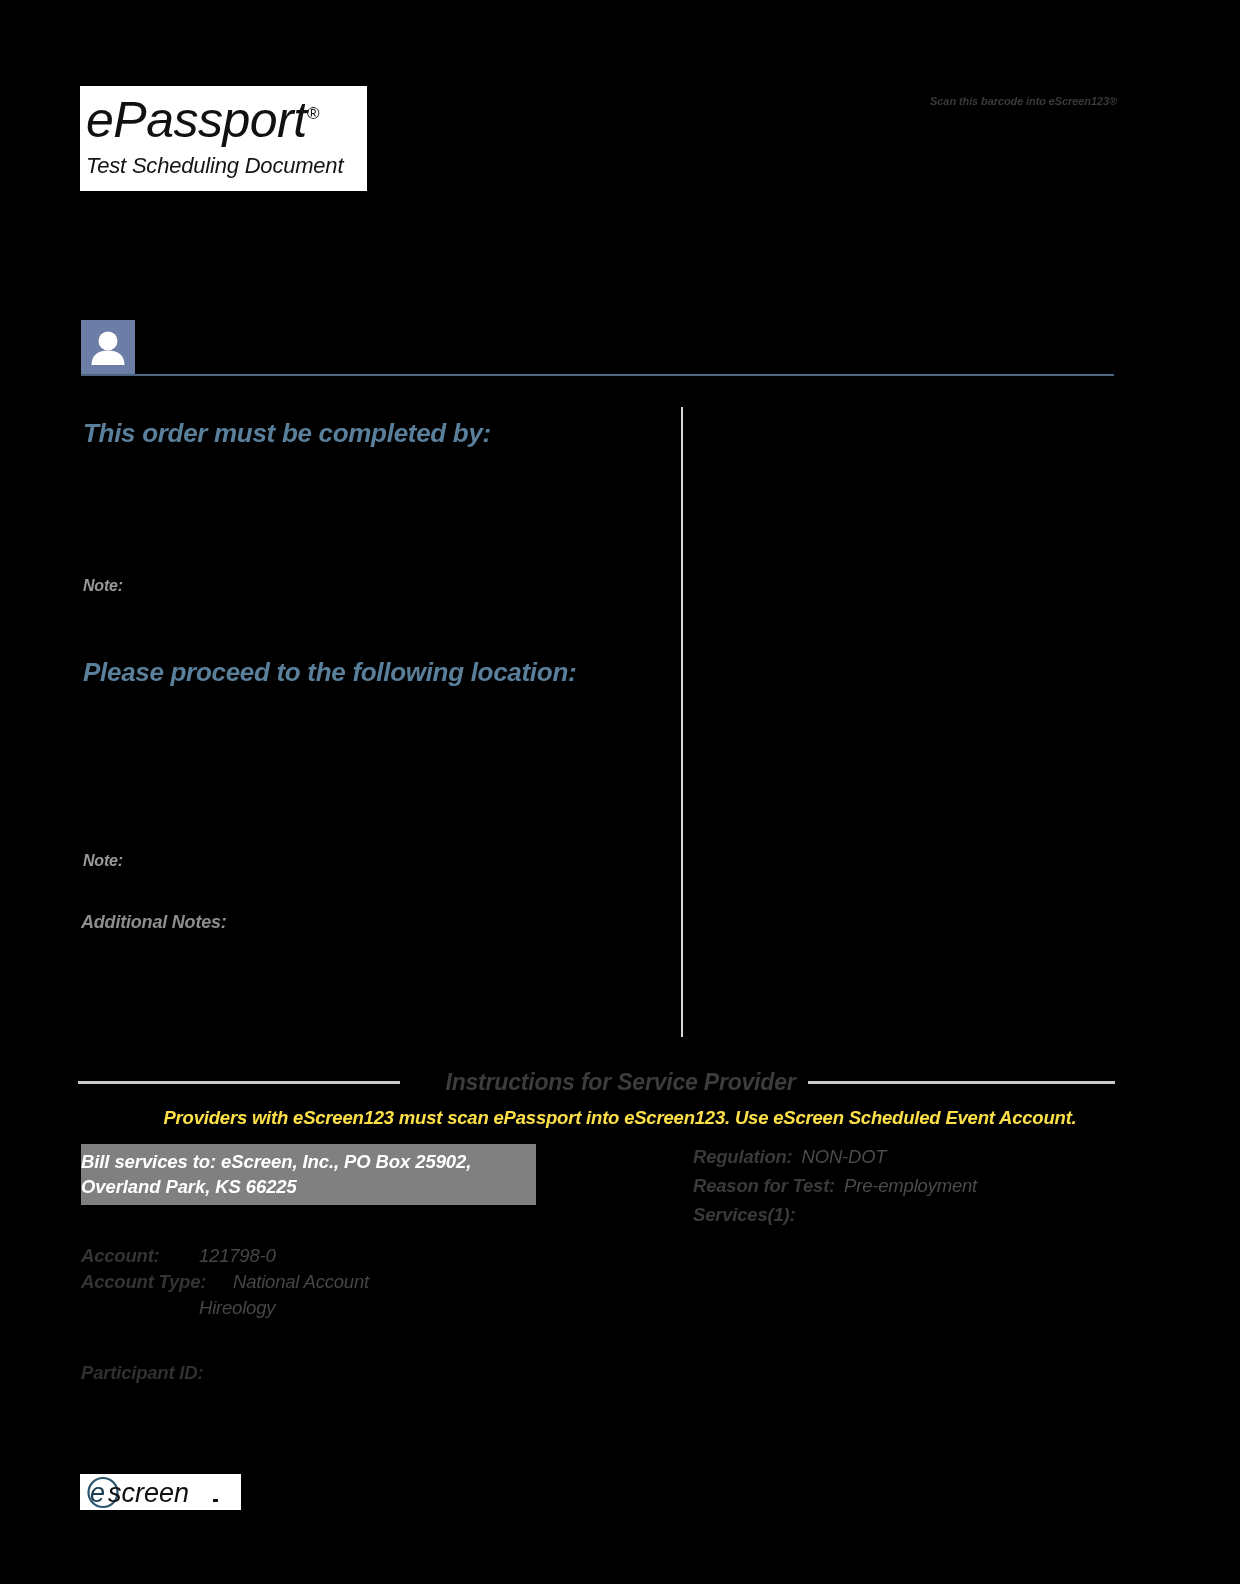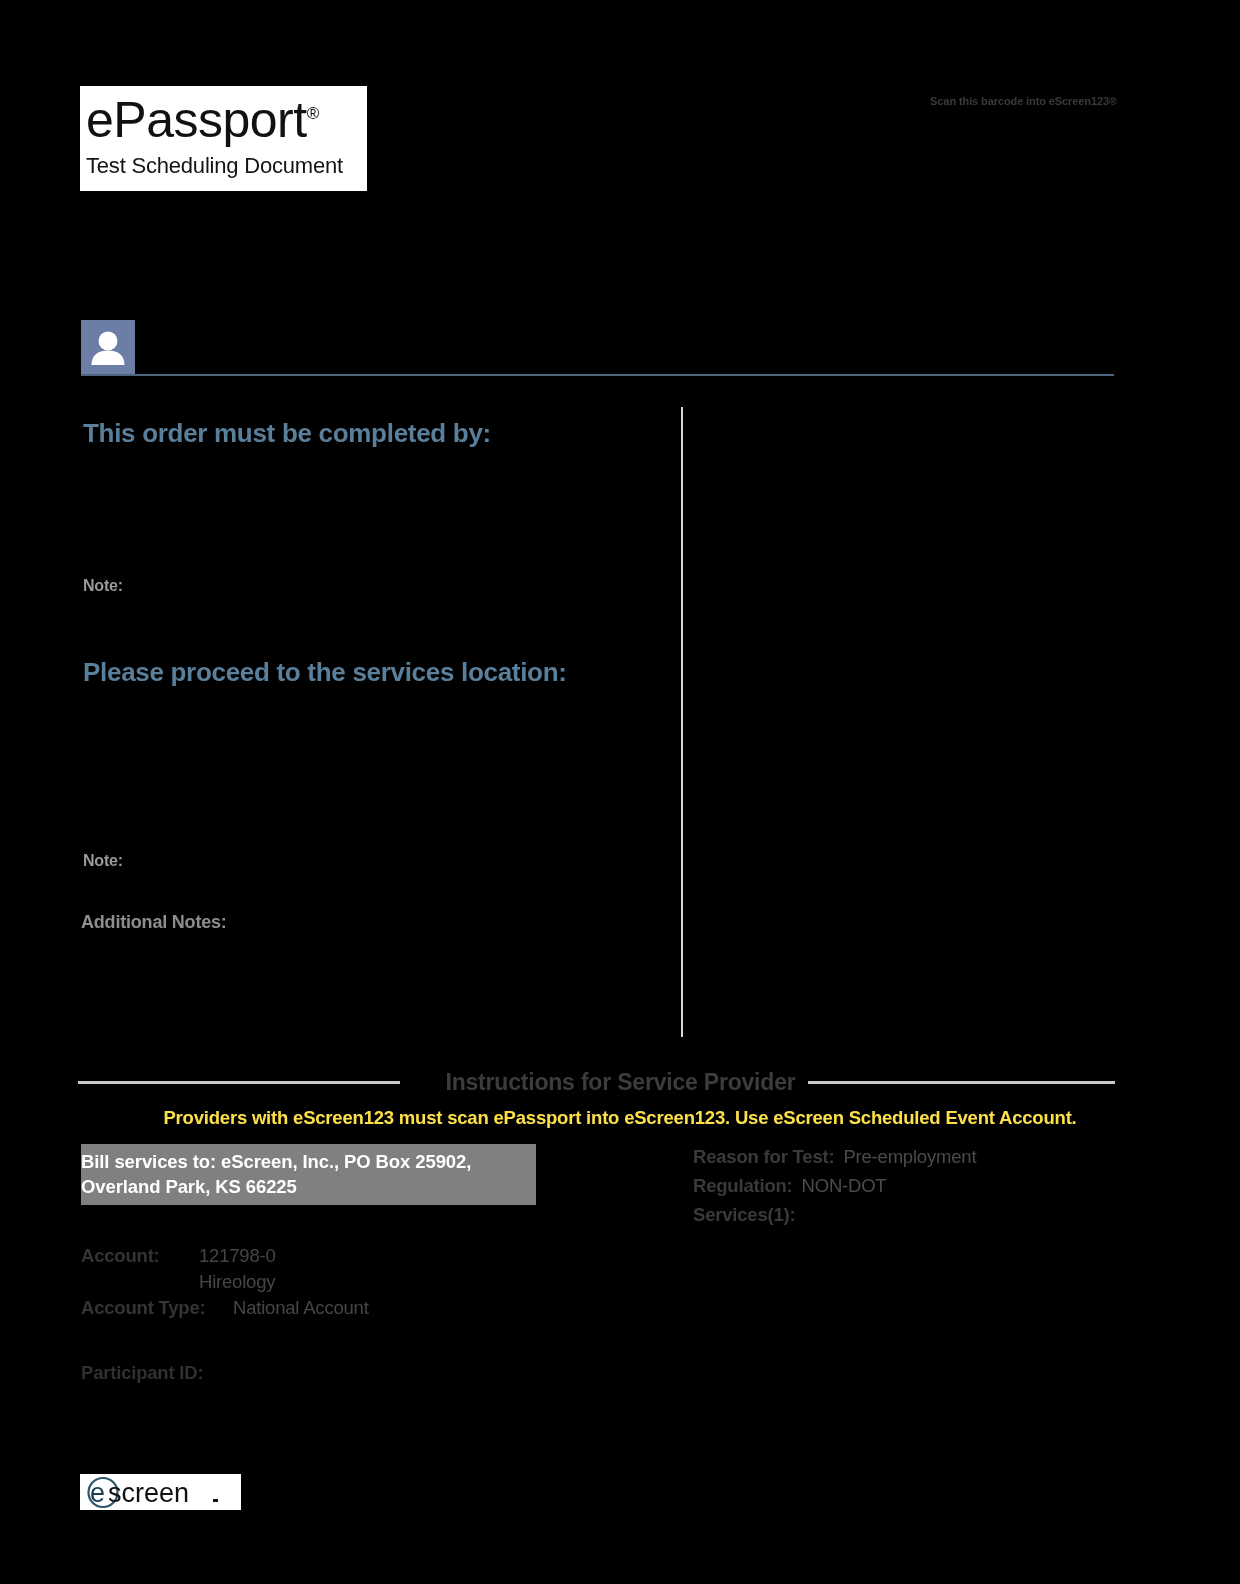--- a/index.html
+++ b/index.html
@@ -8,20 +8,21 @@
     height: 1584px;
     background: #000000;
     font-family: "Liberation Sans", sans-serif;
     overflow: hidden;
   }
   .page {
     position: relative;
     width: 1240px;
     height: 1476px;
     background: #000000;
+    font-style: italic;
   }
 
   
   .logo-box {
     position: absolute;
     left: 80px;
     top: 86px;
     width: 287px;
     height: 105px;
     background: #ffffff;
@@ -252,52 +253,52 @@
       <path d="M10.5 45 C10.5 34.5 18 30.5 27 30.5 C36 30.5 43.5 34.5 43.5 45 Z" fill="#ffffff"></path>
     </svg>
   </div>
   <div class="avatar-rule"></div>
 
   <div class="v-divider"></div>
 
   <div class="h-blue order">This order must be completed by:</div>
   <div class="lbl-gray note1">Note:</div>
 
-  <div class="h-blue location">Please proceed to the services location:</div>
+  <div class="h-blue location">Please proceed to the following location:</div>
   <div class="lbl-gray note2">Note:</div>
   <div class="lbl-addnotes">Additional Notes:</div>
 
   <div class="instr-line left"></div>
   <div class="instr-line right"></div>
   <div class="instr-title">Instructions for Service Provider</div>
   <div class="instr-sub">Providers with eScreen123 must scan ePassport into eScreen123.  Use eScreen Scheduled Event Account.</div>
 
   <div class="billto">Bill services to: eScreen, Inc., PO Box 25902, Overland Park, KS 66225</div>
 
   <div class="meta-right">
     <div class="meta-row">
+      <span class="meta-key">Regulation:</span><span class="meta-val">NON-DOT</span>
+    </div>
+    <div class="meta-row">
       <span class="meta-key">Reason for Test:</span><span class="meta-val">Pre-employment</span>
-    </div>
-    <div class="meta-row">
-      <span class="meta-key">Regulation:</span><span class="meta-val">NON-DOT</span>
     </div>
     <div class="meta-row">
       <span class="meta-key">Services(1):</span><span class="meta-val"></span>
     </div>
   </div>
 
   <div class="acct-block">
     <div class="acct-row">
       <span class="acct-key k-acct">Account:</span><span class="acct-val">121798-0</span>
     </div>
     <div class="acct-row">
+      <span class="acct-key k-accttype">Account Type:</span><span class="acct-val">National Account</span>
+    </div>
+    <div class="acct-row">
       <span class="indent"></span><span class="acct-val">Hireology</span>
-    </div>
-    <div class="acct-row">
-      <span class="acct-key k-accttype">Account Type:</span><span class="acct-val">National Account</span>
     </div>
   </div>
 
   <div class="participant">Participant ID:</div>
 
   <div class="footer-logo">
     <svg width="157" height="34" viewBox="0 0 157 34" aria-hidden="true">
       <circle cx="21" cy="17.5" r="14.5" fill="none" stroke="#2d556e" stroke-width="2.2"></circle>
       <text x="8" y="27" font-family="'Liberation Sans', sans-serif" font-size="27" font-weight="400" fill="#1b3c52">e</text>
       <text x="26" y="27" font-family="'Liberation Sans', sans-serif" font-size="27" font-weight="400" fill="#111111">screen</text>

